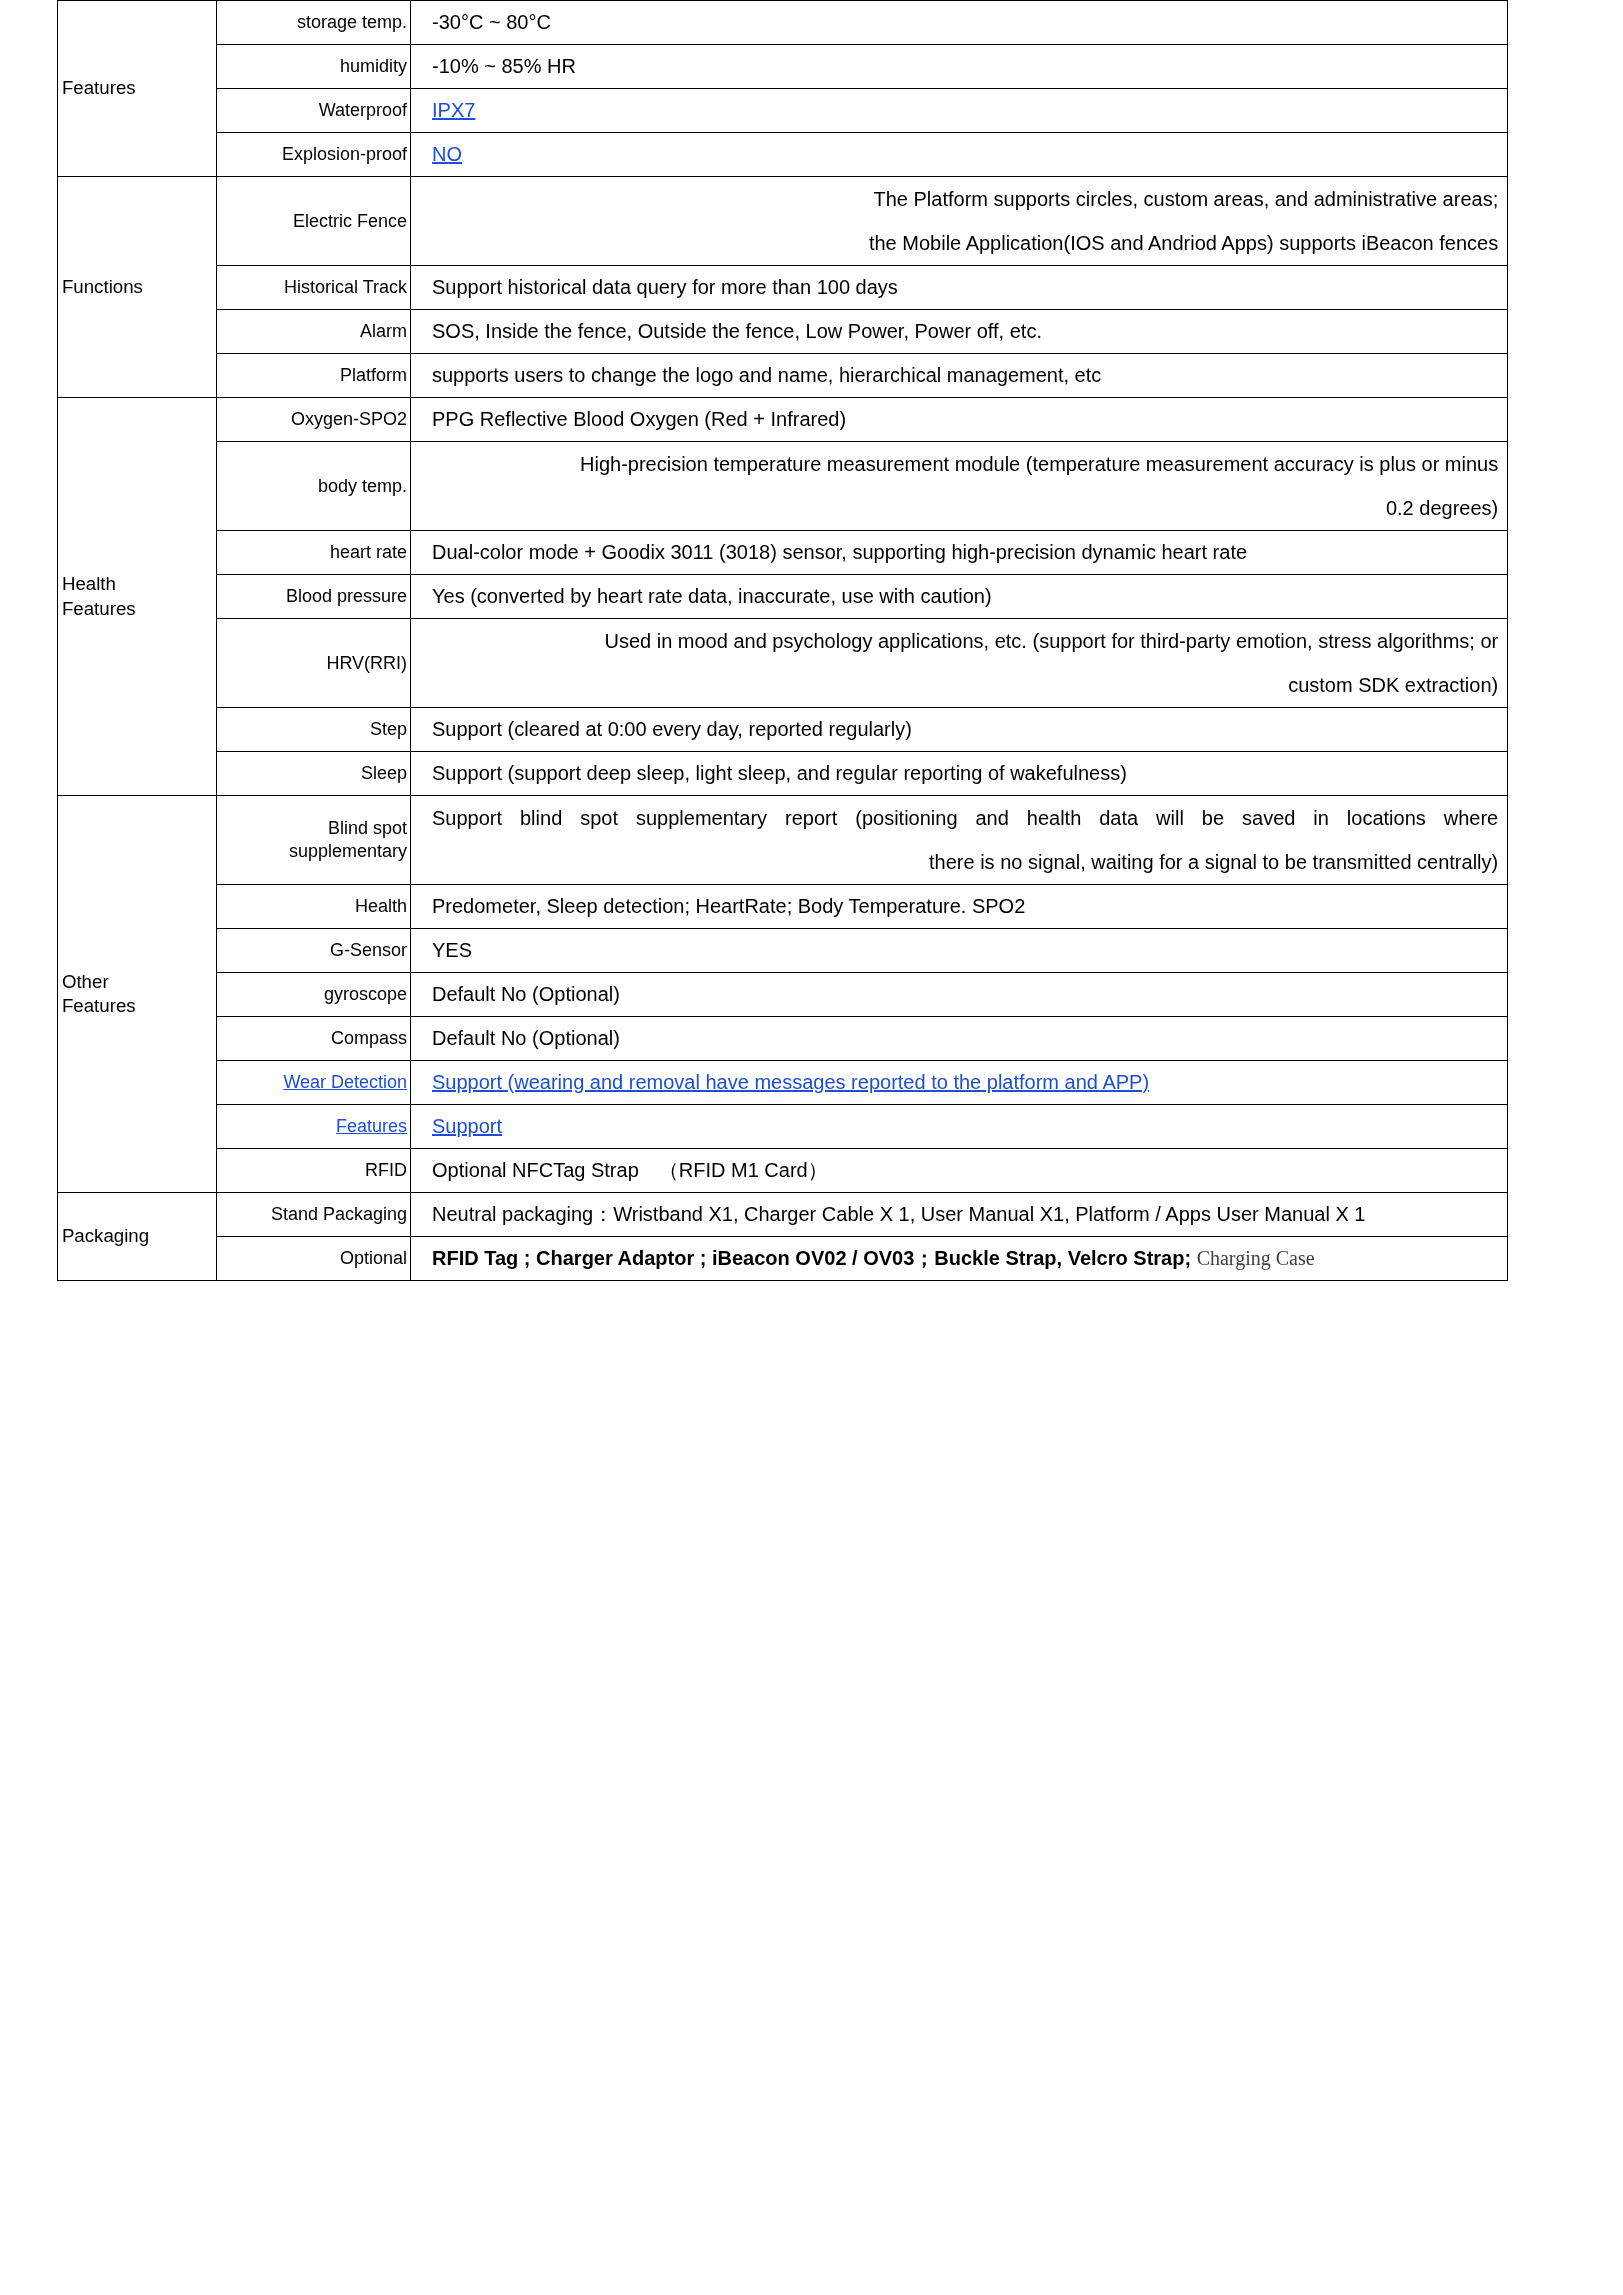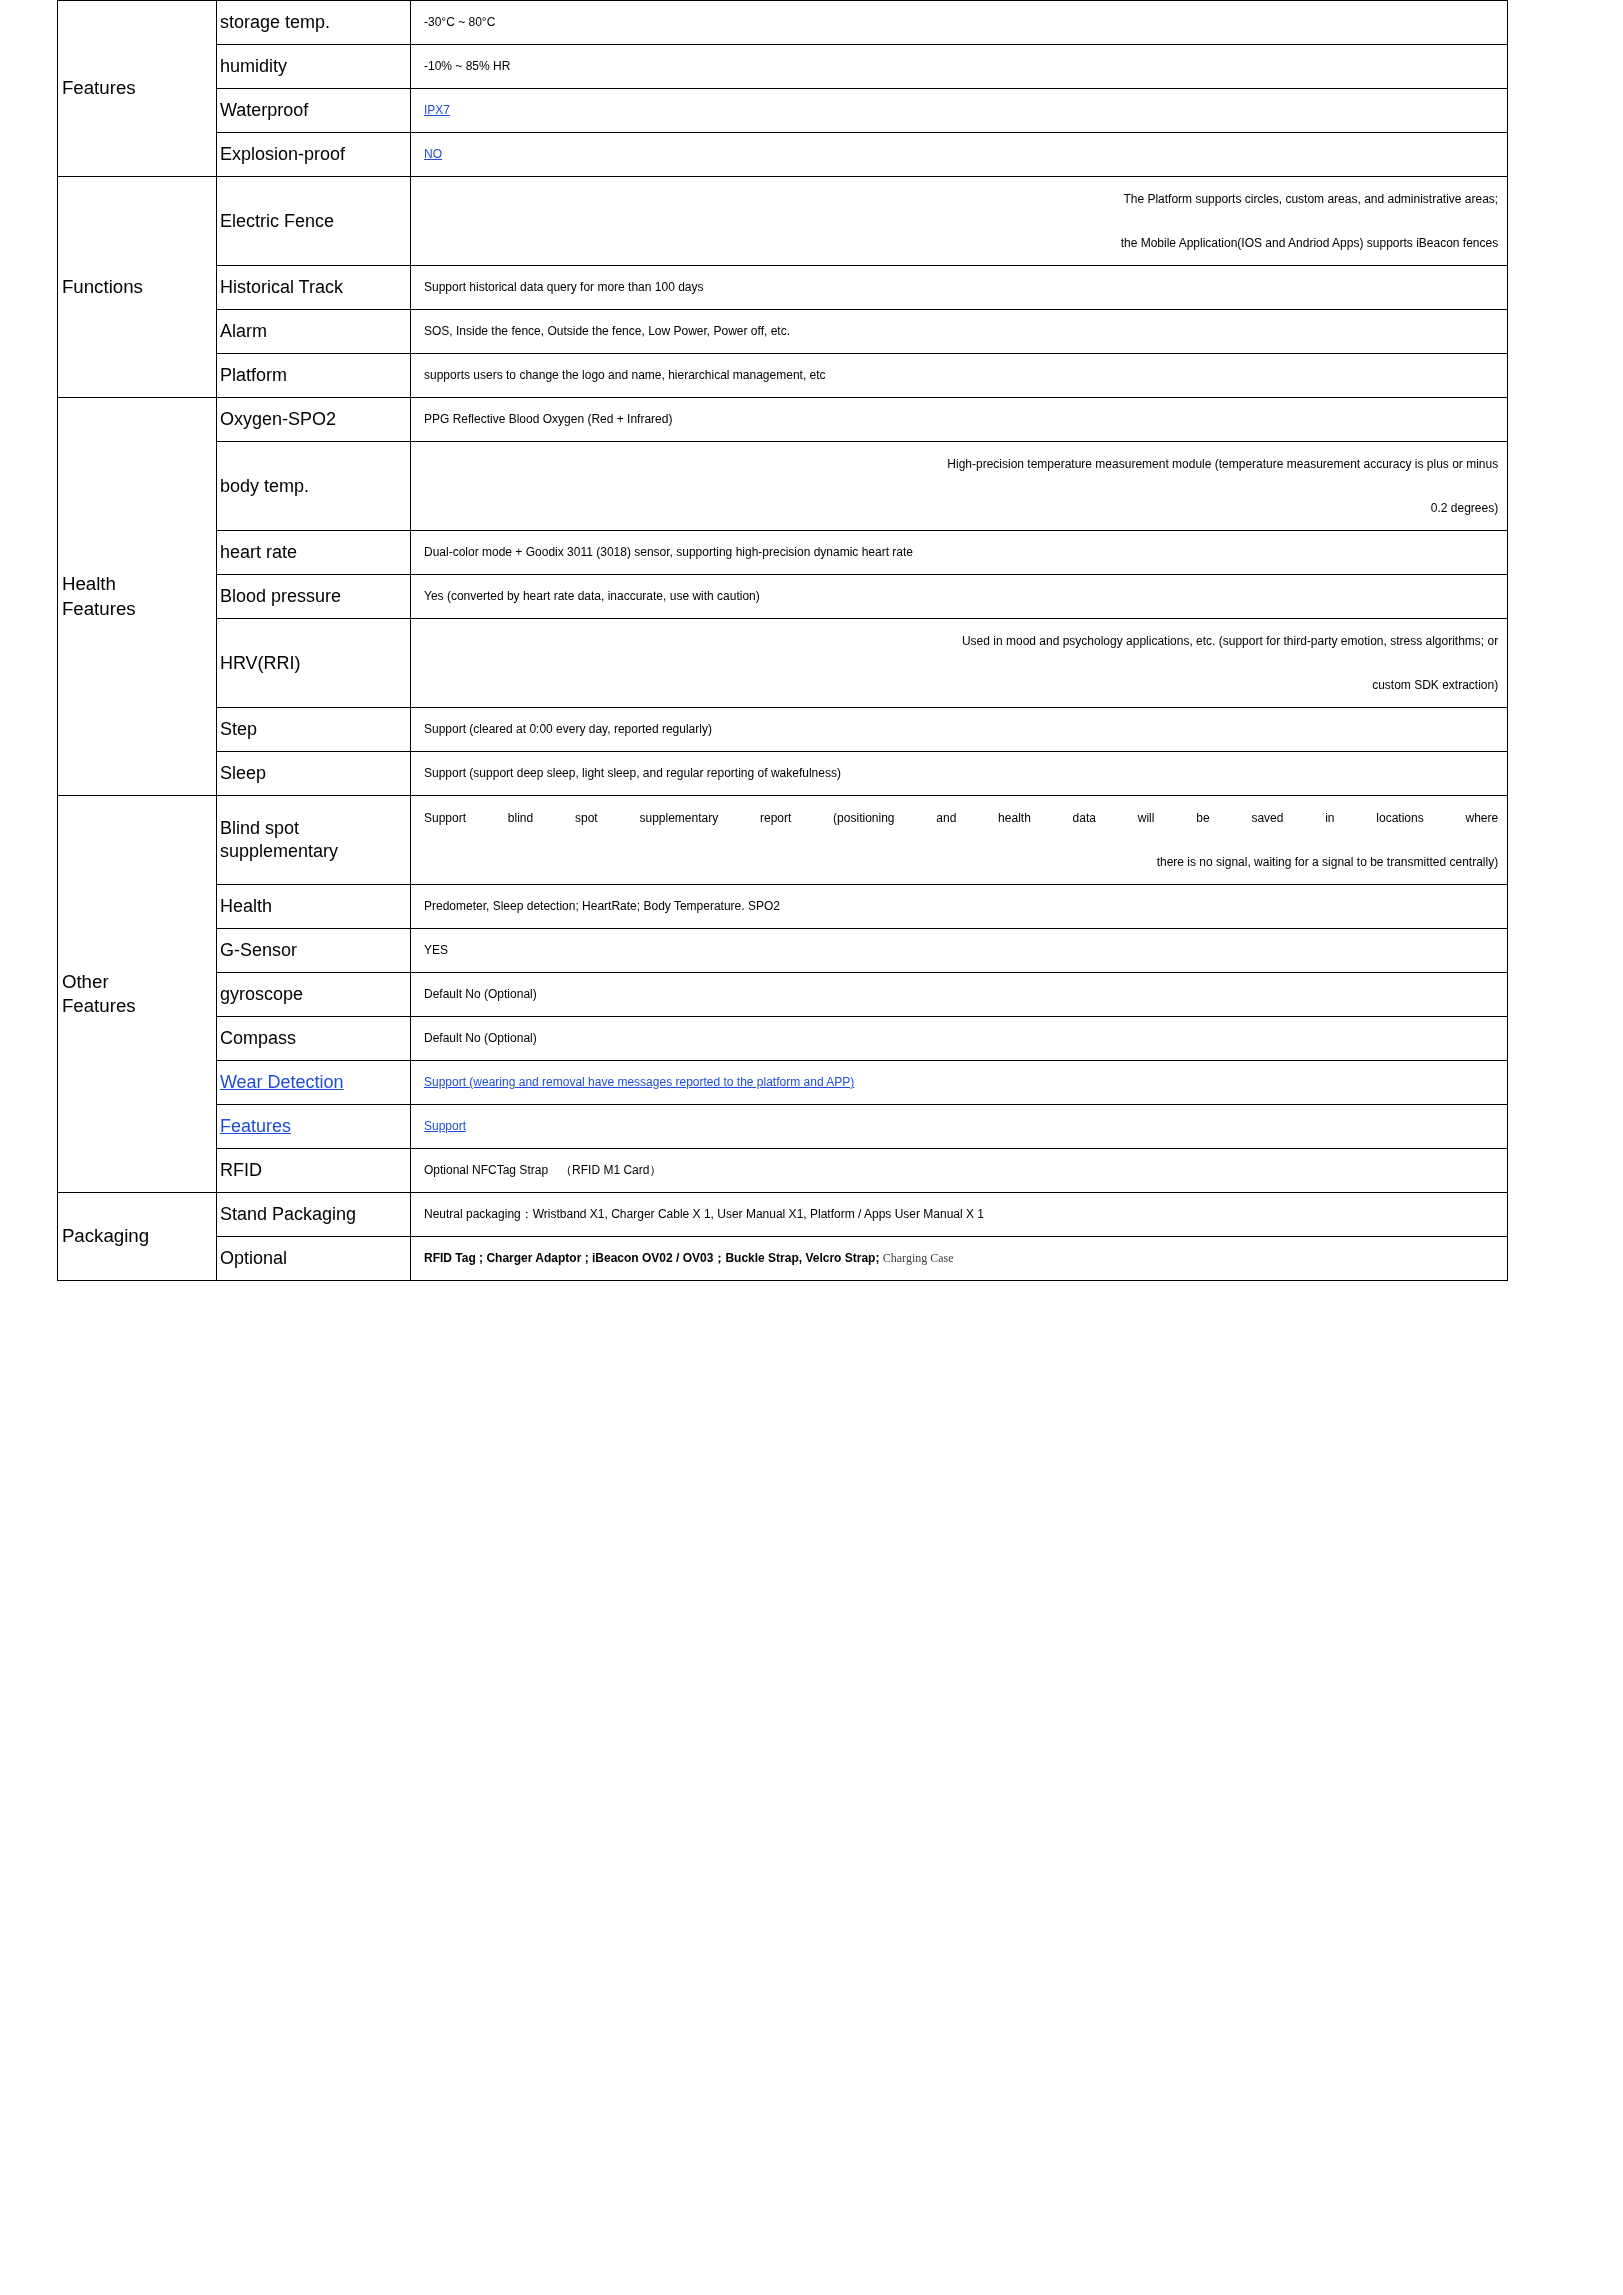--- a/index.html
+++ b/index.html
@@ -47,32 +47,32 @@
   col.c3 { width: 1097px; }
 
   td.group {
     vertical-align: middle;
     font-size: 18.7px;
     line-height: 1.30;
     padding: 0 3.9px;
   }
 
   td.label {
-    text-align: left;
+    text-align: right;
     vertical-align: middle;
     font-size: 18px;
     line-height: 1.26;
     padding: 0 2.9px;
   }
 
   td.value {
     text-align: left;
     vertical-align: middle;
-    font-size: 12px;
-    padding-left: 13px;
+    font-size: 20px;
+    padding-left: 21px;
     padding-right: 8.8px;
   }
 
   
   tr.r1 { height: 44px; }
   tr.r2 { height: 88px; }
 
   
   td.value .ln {
     display: block;

